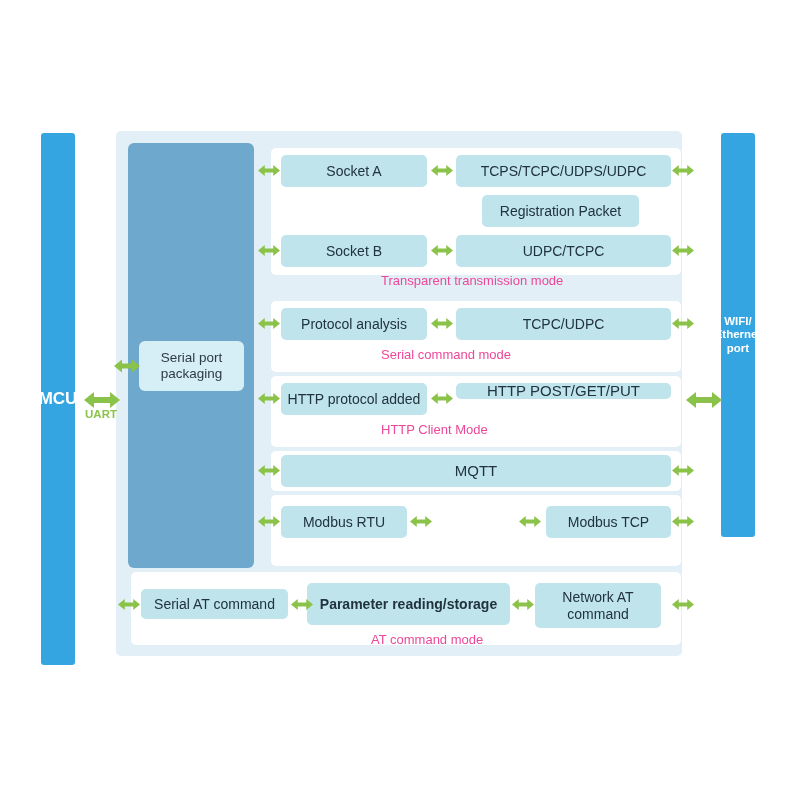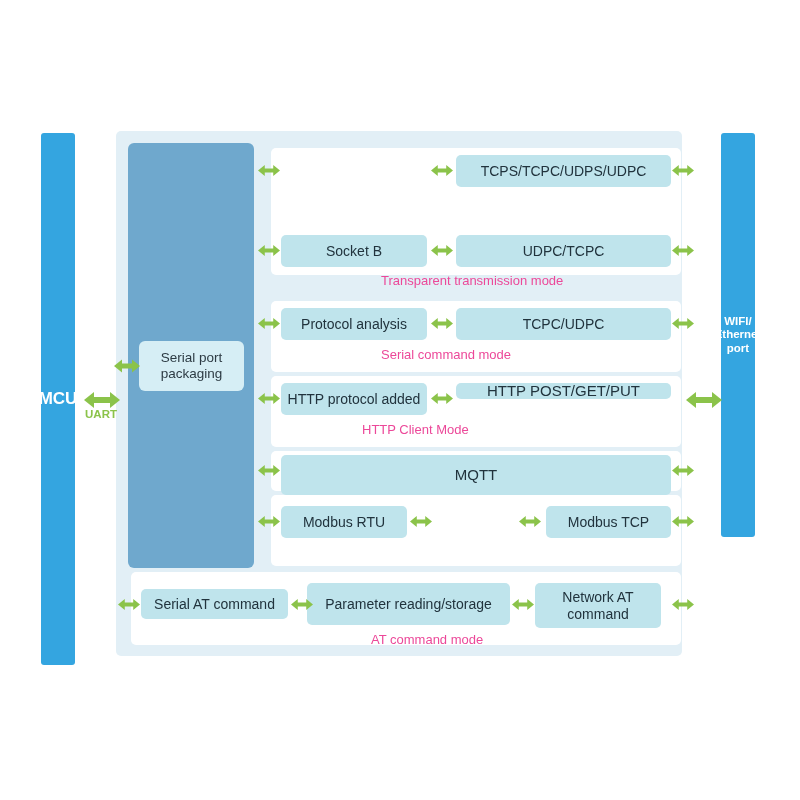--- a/index.html
+++ b/index.html
@@ -72,40 +72,40 @@
 
   
   #blk-protocol   {left:281px;top:308px;width:146px;height:32px;}
   #blk-tcpc-udpc  {left:456px;top:308px;width:215px;height:32px;}
 
   
   #blk-http-added {left:281px;top:383px;width:146px;height:32px;}
   #blk-http-verbs {left:456px;top:383px;width:215px;height:16px;}
 
   
-  #blk-mqtt       {left:281px;top:455px;width:390px;height:40px;}
+  #blk-mqtt       {left:281px;top:455px;width:390px;height:32px;}
 
   
   #blk-mb-rtu     {left:281px;top:506px;width:126px;height:32px;}
   #blk-conv       {left:432px;top:500px;width:84px;height:44px;font-size:13.5px;}
   #blk-mb-tcp     {left:546px;top:506px;width:125px;height:32px;}
 
   
   #blk-at-serial  {left:141px;top:589px;width:147px;height:30px;}
-  #blk-at-param   {left:307px;top:583px;width:203px;height:42px;}
+  #blk-at-param   {left:307px;top:583px;width:203px;height:42px;font-weight:bold;}
   #blk-at-network {left:535px;top:583px;width:126px;height:45px;font-size:14px;}
 
   
   .caption{
     position:absolute;color:#ec4899;font-size:13px;text-align:left;
     white-space:nowrap;
   }
   #cap-transparent{left:381px;top:273px;width:290px;}
   #cap-serialcmd  {left:381px;top:347px;width:290px;}
-  #cap-http       {left:362px;top:422px;width:290px;}
+  #cap-http       {left:381px;top:422px;width:290px;}
   #cap-modbus     {left:381px;top:545px;width:290px;}
   #cap-at         {left:371px;top:632px;width:290px;}
 
   
   .arrow{position:absolute;display:block;}
   .arrow svg{display:block;}
   .uart-label{
     position:absolute;left:78px;top:408px;width:46px;
     color:#8bc34a;font-size:11.5px;font-weight:bold;text-align:center;
   }
@@ -137,22 +137,28 @@
     </div>
   </div>
 
   <div id="card-transparent" class="card"></div>
   <div id="card-serialcmd" class="card"></div>
   <div id="card-http" class="card"></div>
   <div id="card-mqtt" class="card"></div>
   <div id="card-modbus" class="card"></div>
   <div id="card-at"></div>
 
+  <div id="blk-socket-a" class="blk">
+    <span>Socket A</span>
+  </div>
   <div id="blk-tcps" class="blk">
     <span>TCPS/TCPC/UDPS/UDPC</span>
+  </div>
+  <div id="blk-reg" class="blk">
+    <span>Registration Packet</span>
   </div>
   <div id="blk-socket-b" class="blk">
     <span>Socket B</span>
   </div>
   <div id="blk-udpc-tcpc" class="blk" style="left:456px;top:235px;width:215px;height:32px;">
     <span>UDPC/TCPC</span>
   </div>
   <div id="cap-transparent" class="caption">Transparent transmission mode</div>
 
   <div id="blk-protocol" class="blk">

